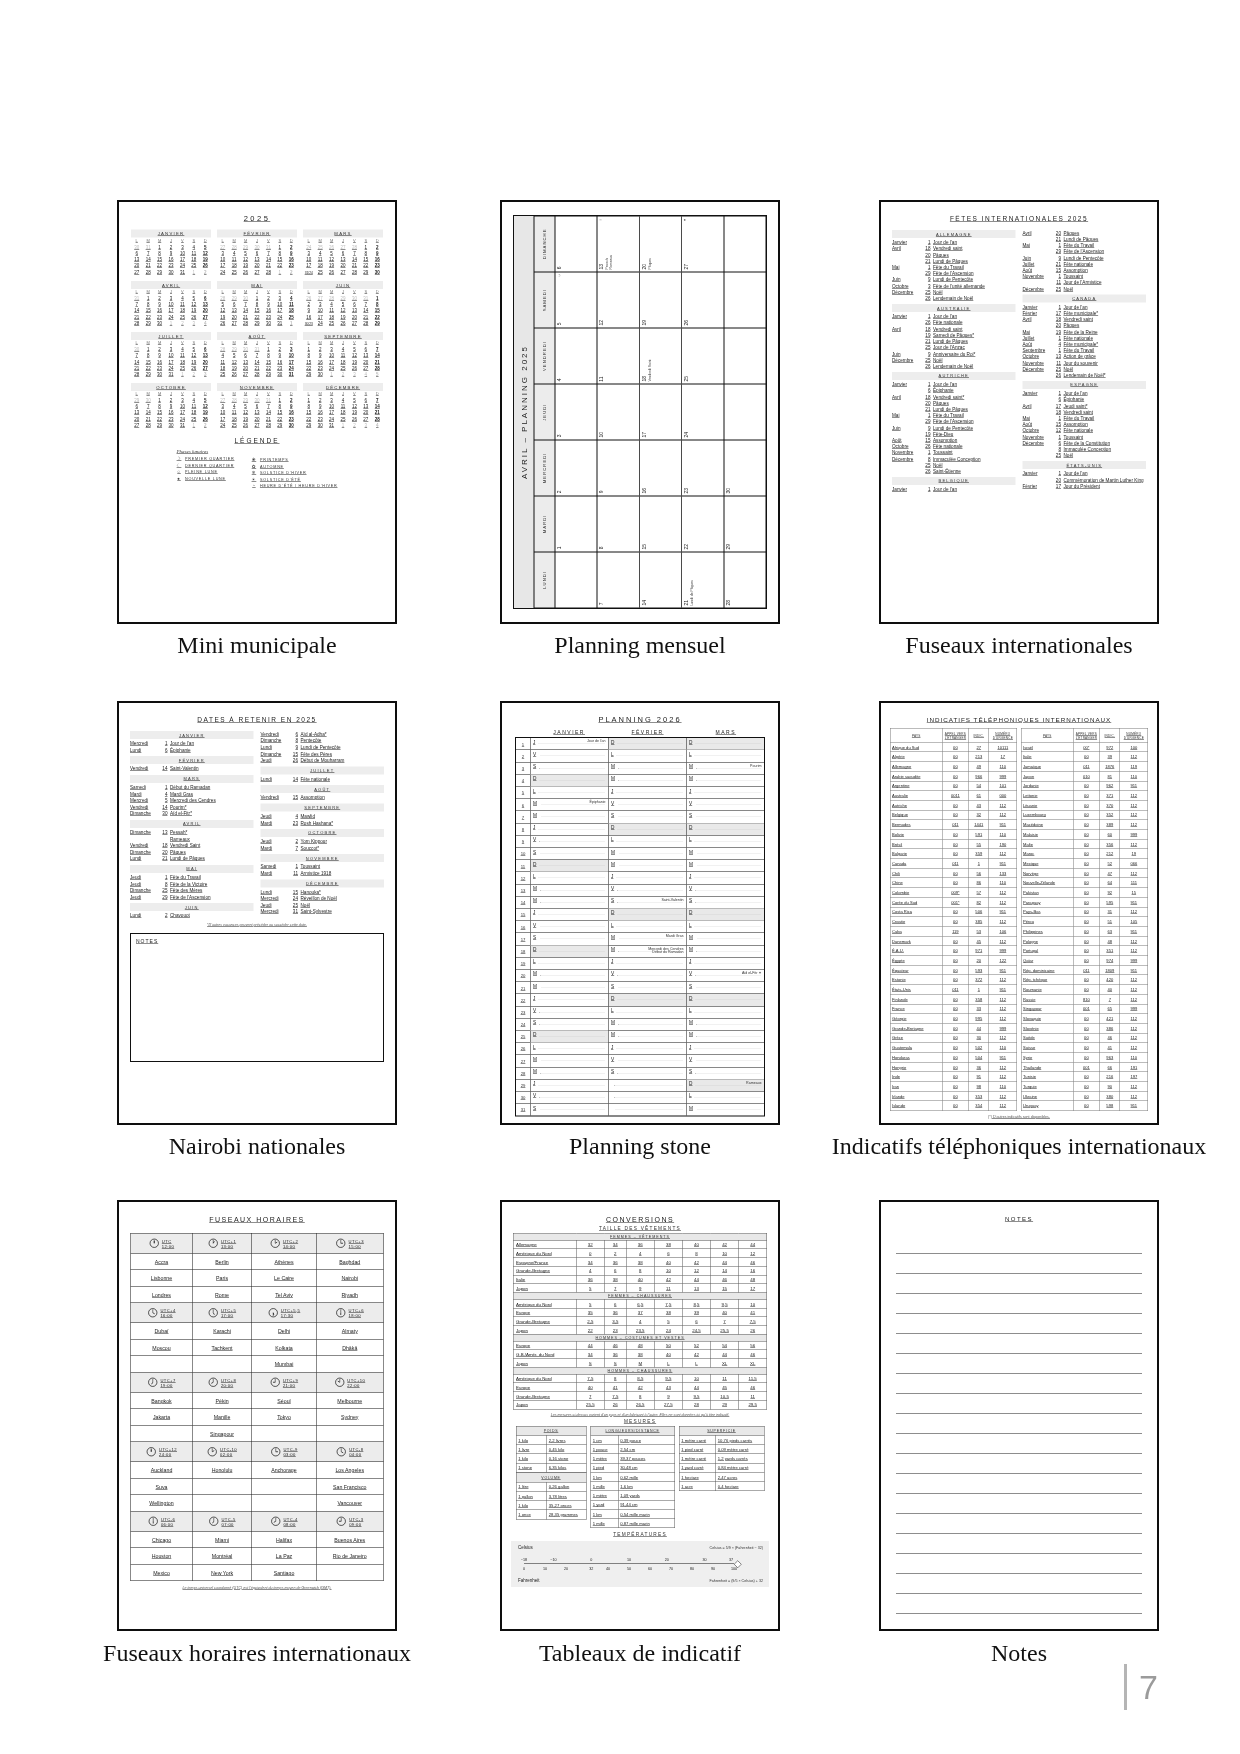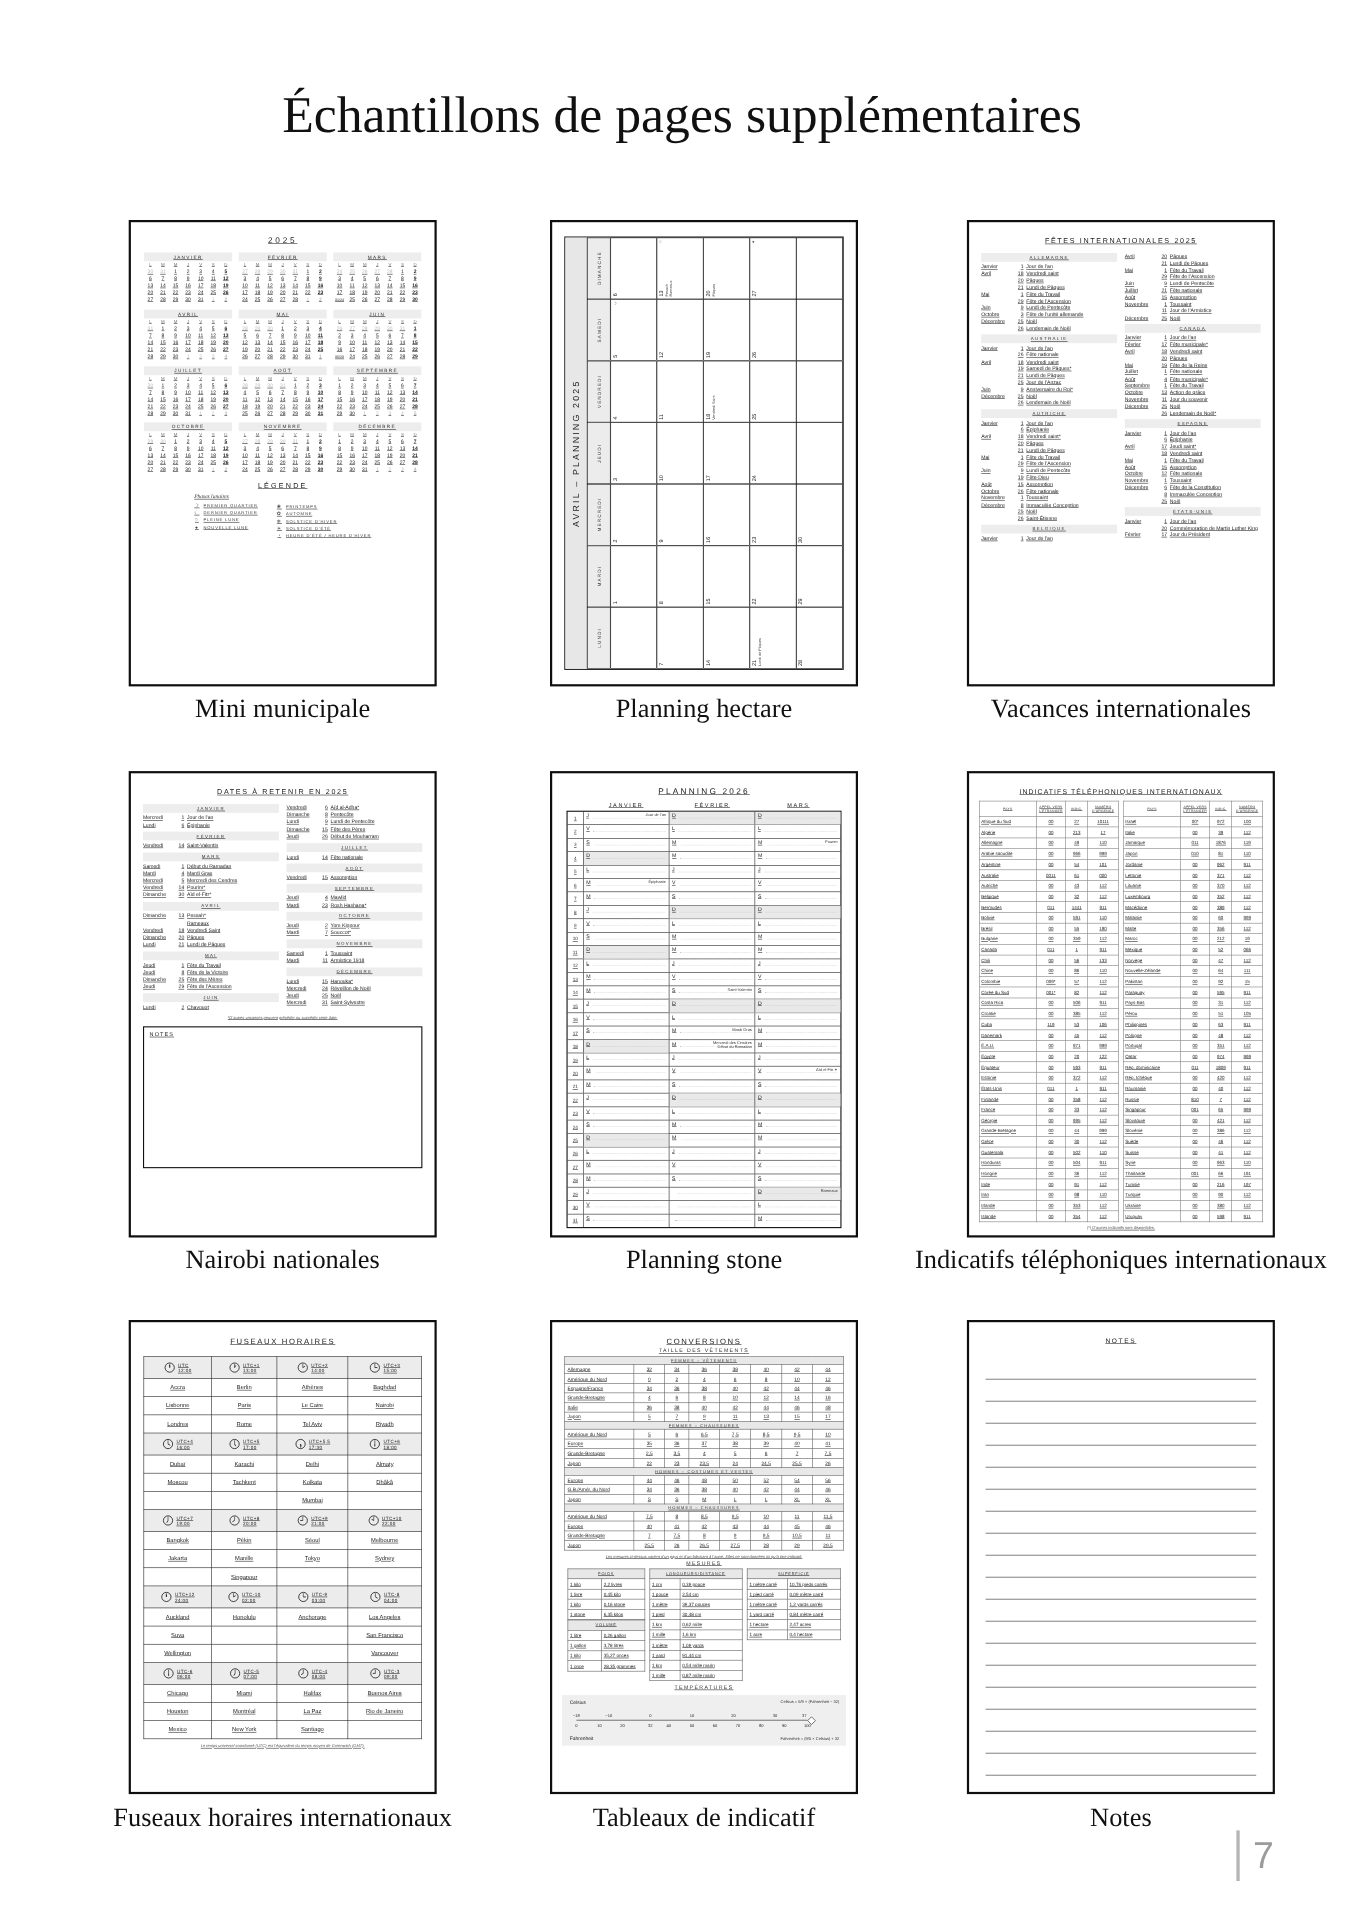--- a/index.html
+++ b/index.html
@@ -100,21 +100,20 @@
   .nl{height:39px;border-bottom:1.6px solid #1a1a1a;}
   
   .pgnum{position:absolute;left:1124px;top:1664px;display:flex;align-items:center;gap:12px;}
   .pgnum .bar{width:3px;height:46px;background:#b5b5b5;}
   .pgnum span.n{font-size:34px;color:#9b9b9b;}
 </style>
 </head>
 <body>
 
 <div class="page">
-  <h1 class="page-title">Échantillons de pages supplémentaires</h1>
 
   <div class="cell c0">
     <div class="card">
         <div class="inner" id="p0">
           <div class="p-title">2025</div>
           <div class="mc-grid">
             <div>
               <div class="mc-h">JANVIER</div>
               <div class="mc-r mc-dh">
                 <span>L</span>
@@ -973,21 +972,21 @@
             <div class="pm-cell">
               <span class="vt pm-n">21</span>
               <span class="vt pm-note">Lundi de Pâques</span>
             </div>
             <div class="pm-cell">
               <span class="vt pm-n">28</span>
             </div>
           </div>
         </div>
       </div>
-    <div class="caption">Planning hectare</div>
+    <div class="caption">Planning mensuel</div>
   </div>
   <div class="cell c2">
     <div class="card">
         <div class="inner" id="p2">
           <div class="lst-title">FÊTES INTERNATIONALES 2025</div>
           <div class="two">
             <div>
               <div class="band">ALLEMAGNE</div>
               <div class="hrow">
                 <span>Janvier</span>
@@ -1350,21 +1349,21 @@
               </div>
               <div class="hrow">
                 <span>Février</span>
                 <span class="d">17</span>
                 <span>Jour du Président</span>
               </div>
             </div>
           </div>
         </div>
       </div>
-    <div class="caption">Vacances internationales</div>
+    <div class="caption">Fuseaux internationales</div>
   </div>
   <div class="cell c3">
     <div class="card">
         <div class="inner" id="p3">
           <div class="lst-title">DATES À RETENIR EN 2025</div>
           <div class="two">
             <div>
               <div class="band">JANVIER</div>
               <div class="drow">
                 <span>Mercredi</span>

